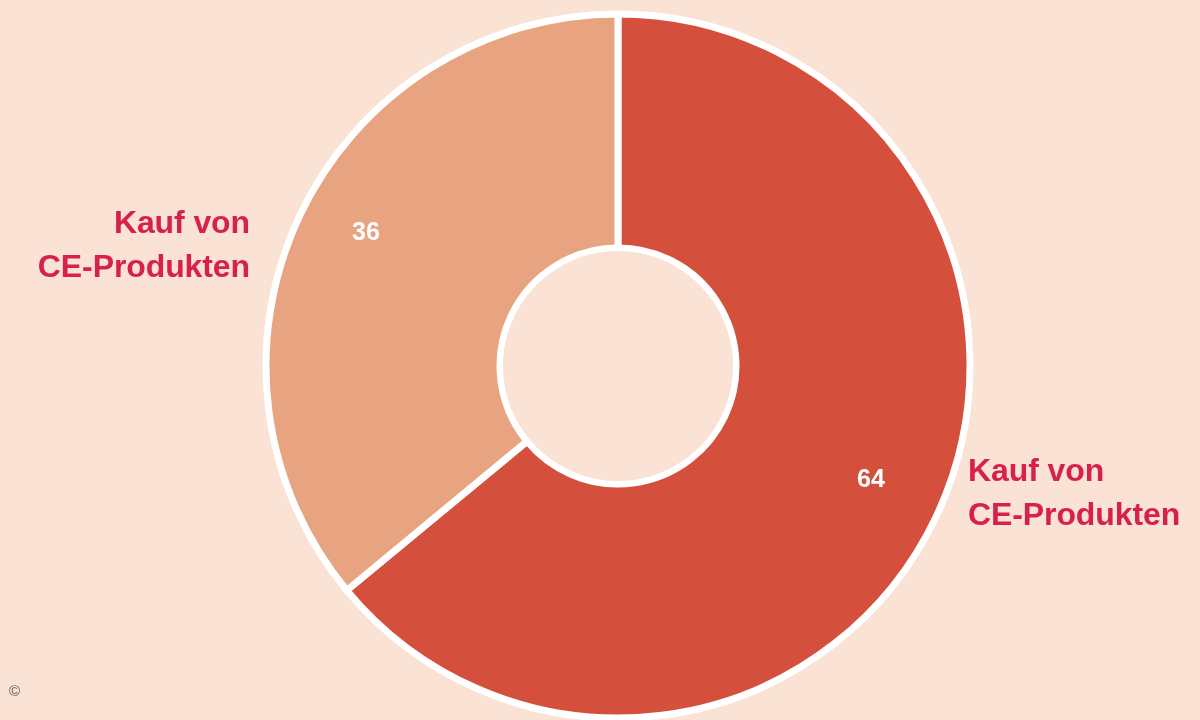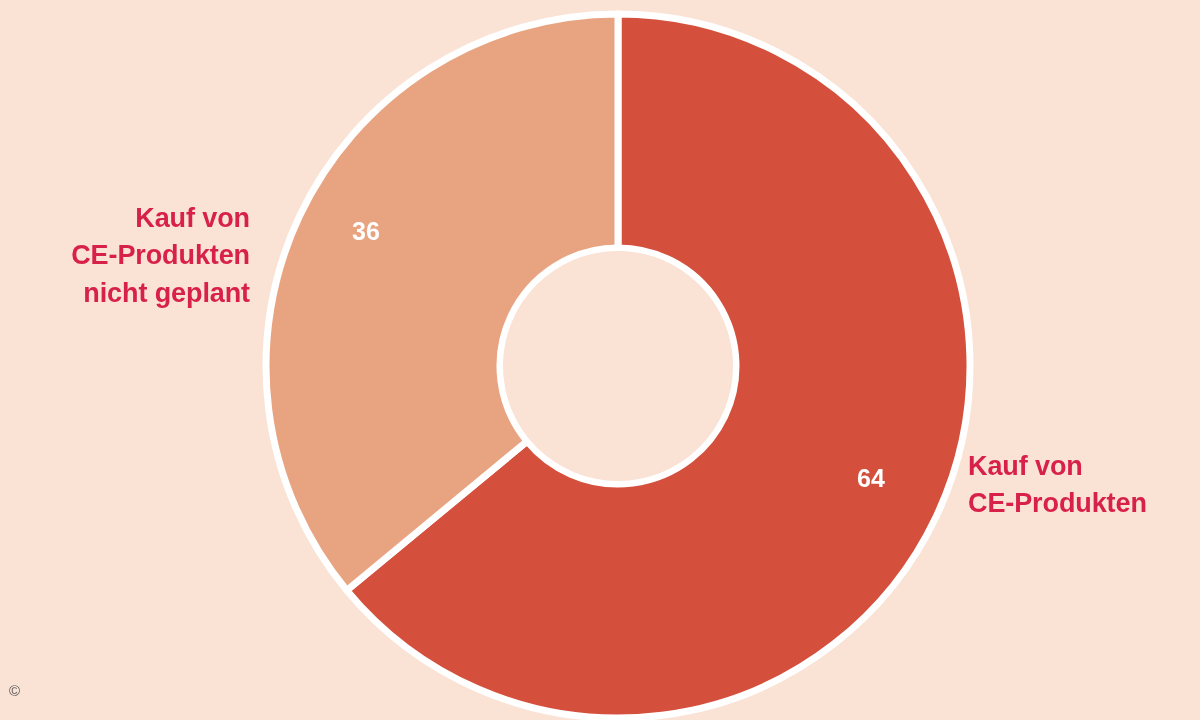--- a/index.html
+++ b/index.html
@@ -34,21 +34,21 @@
     font-family: "Liberation Sans", sans-serif;
     font-size: 25px;
     font-weight: 700;
     fill: #ffffff;
   }
 
   .callout {
     position: absolute;
     font-family: "Liberation Sans", sans-serif;
     font-weight: 700;
-    font-size: 27px;
+    font-size: 32px;
     line-height: 1.38;
     color: #d8214a;
     letter-spacing: -0.1px;
     white-space: nowrap;
   }
 
   #callout-left {
     left: 22px;
     top: 200px;
     width: 228px;
@@ -90,21 +90,20 @@
     <circle id="donut-hole" cx="618" cy="366" r="115" fill="#fae2d5"></circle>
 
     <text class="slice-value" x="352" y="240">36</text>
 
     <text class="slice-value" x="871" y="487" text-anchor="middle">64</text>
   </svg>
 
   <div class="callout" id="callout-left">
     <span class="callout-line">Kauf von</span>
     <span class="callout-line">CE-Produkten</span>
-    <span class="callout-line">nicht geplant</span>
   </div>
 
   <div class="callout" id="callout-right">
     <span class="callout-line">Kauf von</span>
     <span class="callout-line">CE-Produkten</span>
   </div>
 
   <div id="copyright-mark">©</div>
 
 </div>

